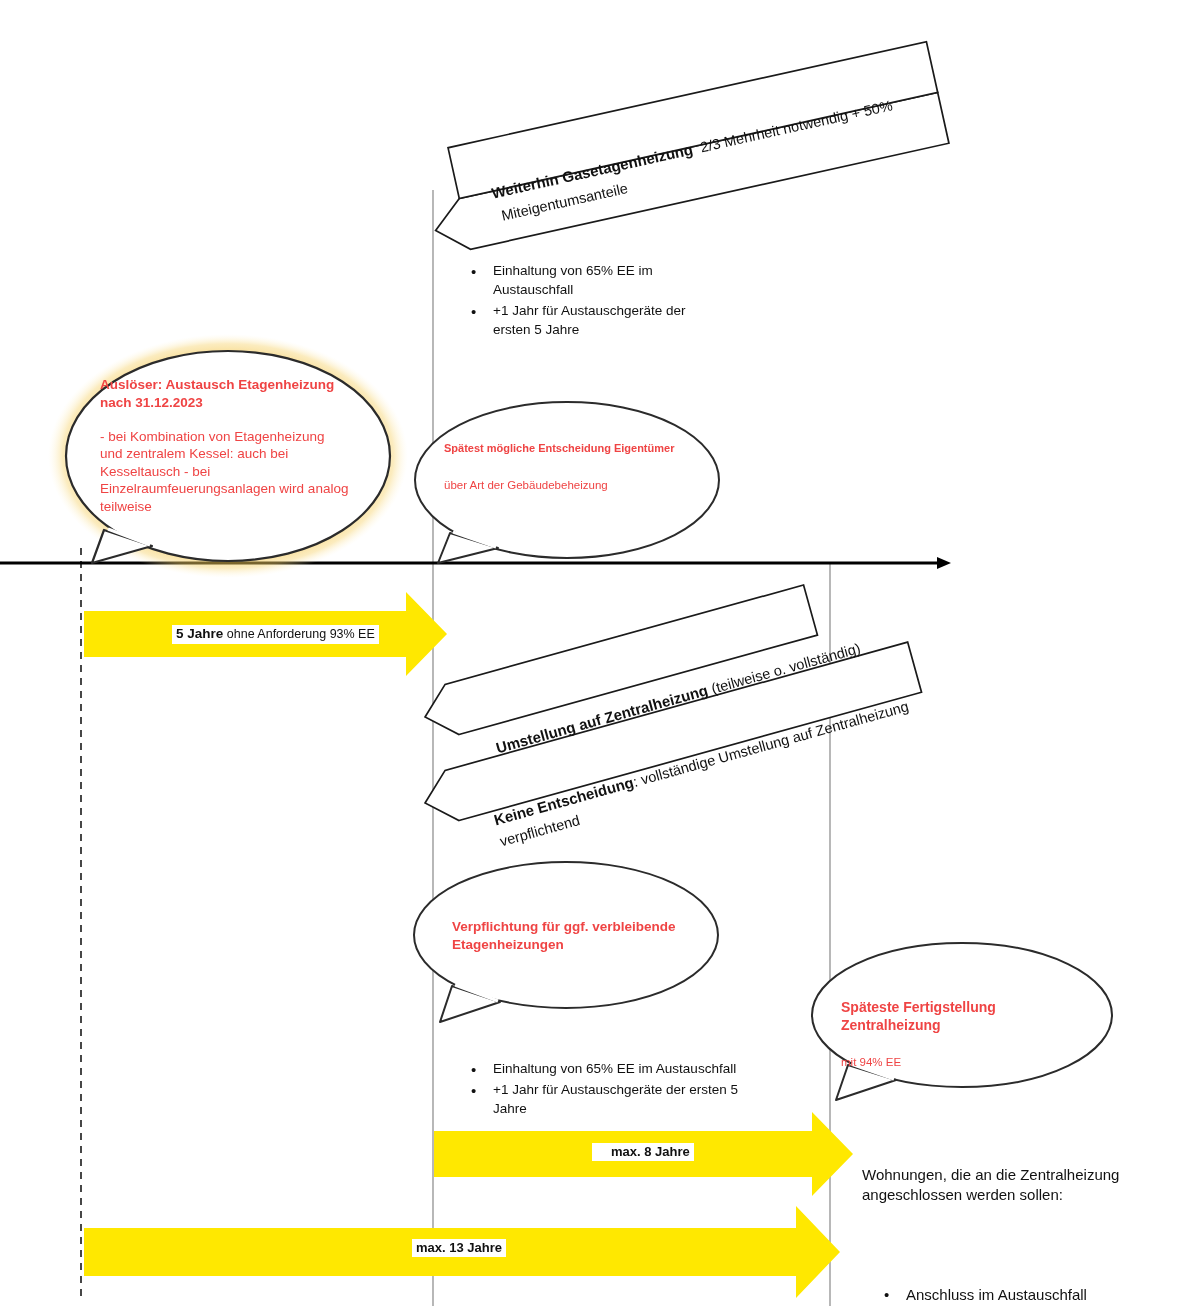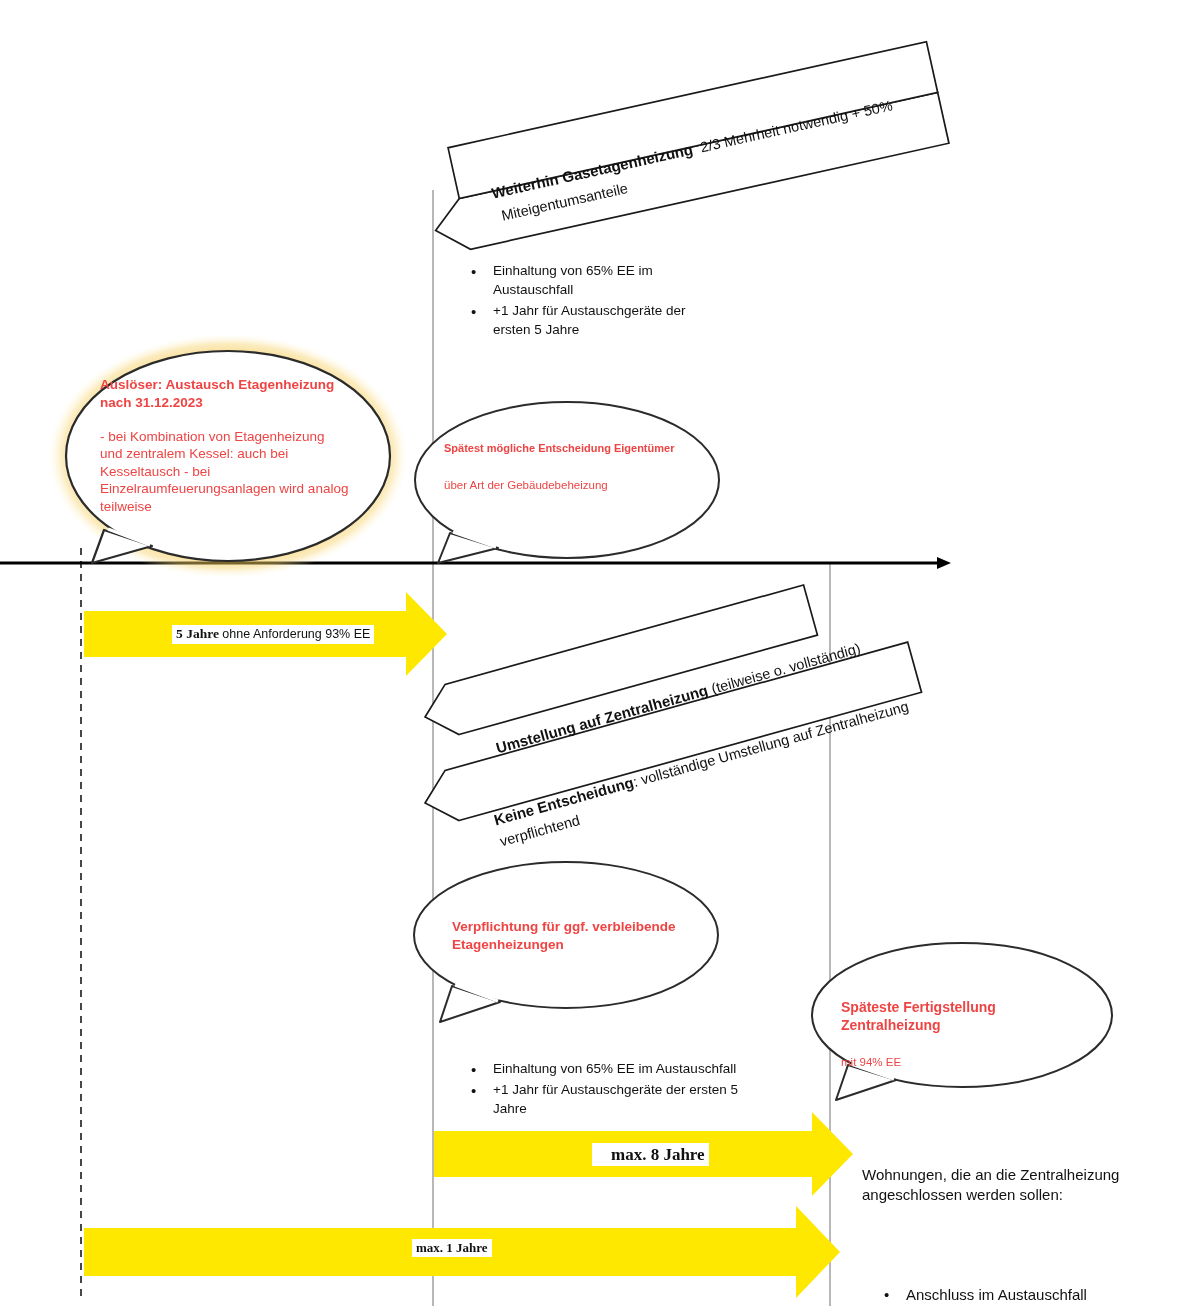--- a/index.html
+++ b/index.html
@@ -79,21 +79,21 @@
   }
 
   
   .arrow-label {
     position: absolute;
     background: #ffffff;
     padding: 1px 4px;
     white-space: nowrap;
     line-height: 1.25;
   }
-  .arrow-label .strong { font-weight: bold; font-family: Liberation Serif, serif; }
+  .arrow-label .strong { font-weight: bold; }
 </style>
 </head>
 <body>
 
 <div id="canvas">
 
   <svg id="vector-layer" viewBox="0 0 1200 1306">
     <defs>
       <radialGradient id="glowGrad" cx="50%" cy="50%" r="50%">
         <stop offset="0%" stop-color="#F6C94B" stop-opacity="0.00"></stop>
@@ -214,26 +214,26 @@
   <div class="balloon-text" style="left:841px; top:982px; width:250px;">
     <div class="balloon-title" style="font-size:14px;margin-top:16px;">Späteste Fertigstellung
 Zentralheizung</div>
     <div class="balloon-sub" style="font-size:11.5px; margin-top:20px;">mit 94% EE</div>
   </div>
 
   <div class="arrow-label" style="left:172px; top:625px; font-size:12.5px;">
     <span class="strong" style="font-size:13.5px;">5 Jahre</span><span> ohne Anforderung 93% EE</span>
   </div>
 
-  <div class="arrow-label" style="left:592px; top:1143px; font-size:17px;padding-left:19px;">
+  <div class="arrow-label" style="left:592px; top:1143px; font-size:13px;padding-left:19px;">
     <span class="strong">max. 8  Jahre</span>
   </div>
 
   <div class="arrow-label" style="left:412px; top:1239px; font-size:13px;">
-    <span class="strong">max. 1  Jahre</span>
+    <span class="strong">max. 13  Jahre</span>
   </div>
 
   <div class="txt" style="left:862px; top:1126px; width:330px; font-size:15px;">
     <div>Wohnungen, die an die Zentralheizung
 angeschlossen werden sollen:</div>
     <ul class="bullets" style="position:static; margin-top:2px; padding-left:28px; font-size:15px;">
       <li>Anschluss im Austauschfall</li>
       
     </ul>
   </div>

